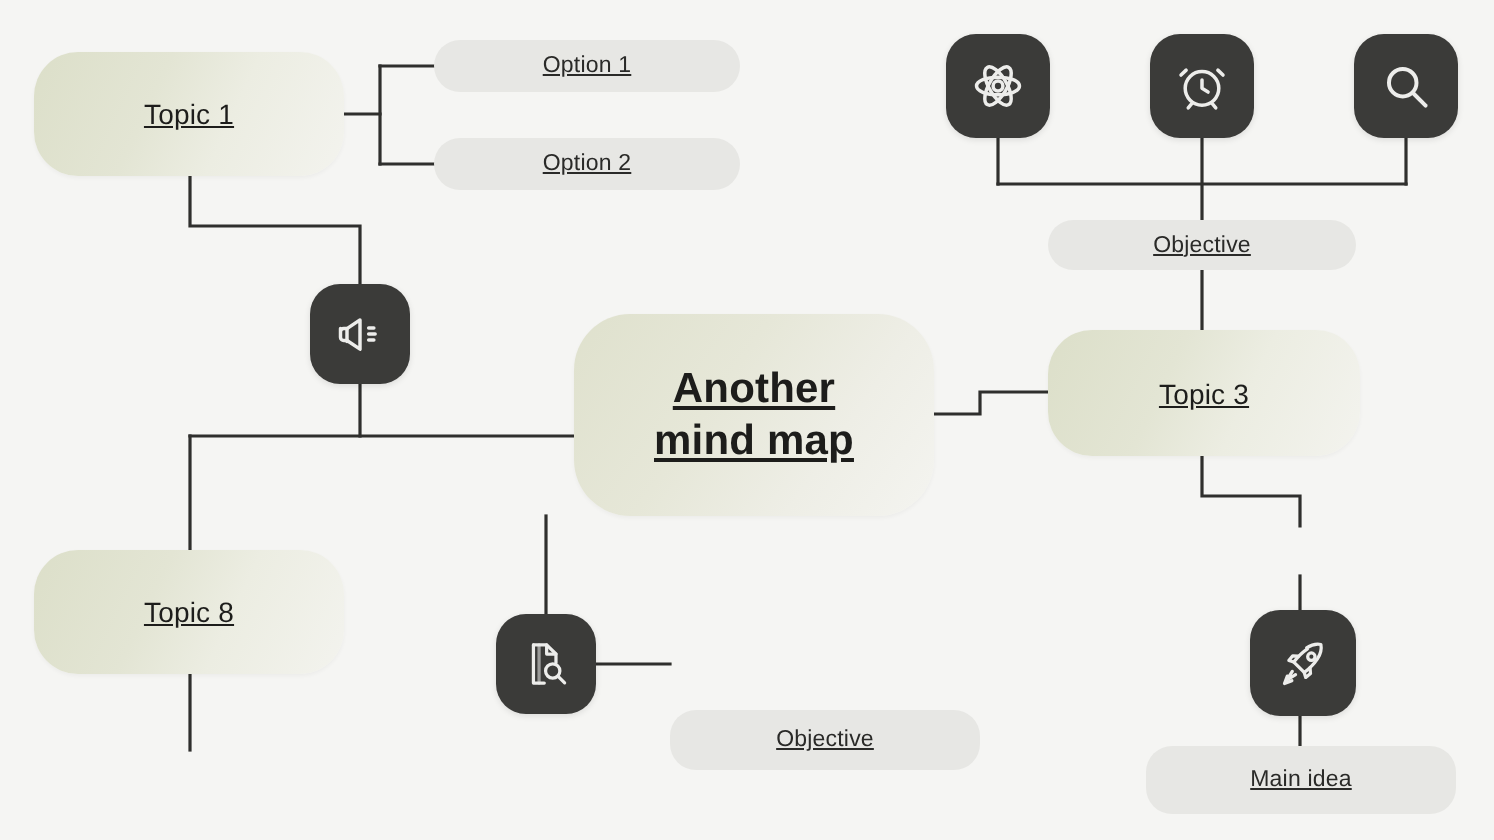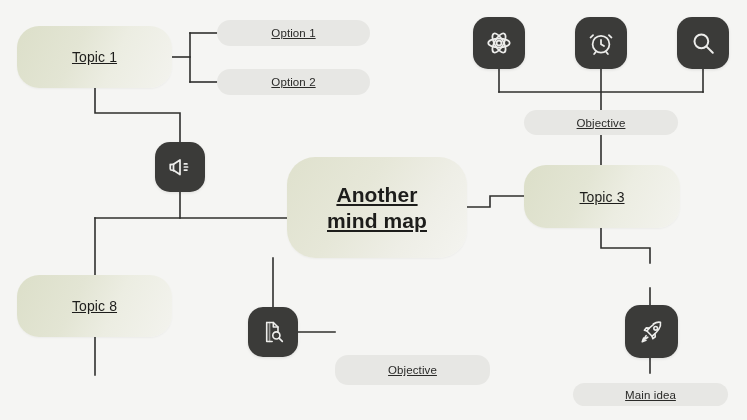--- a/index.html
+++ b/index.html
@@ -197,17 +197,17 @@
     <svg viewBox="0 0 24 24" fill="none" stroke="#ededeb" stroke-width="1.5" stroke-linecap="round" stroke-linejoin="round">
       <path d="M13.2 4.6c2.4-1.6 5.1-1.9 6.6-1.6.3 1.5 0 4.2-1.6 6.6-1.4 2.1-4.1 4.8-6.1 6.3L7.3 11.1c1.5-2 4.2-4.7 6.3-6.1z"></path>
       <circle cx="15.4" cy="8.6" r="1.7"></circle>
       <path d="M7.3 11.1L5 10.4l1.8-2.2 2.6.2"></path>
       <path d="M12.1 15.9l.7 2.3 2.2-1.8-.2-2.6"></path>
       <path d="M6.6 15.4l-2.6 4.1 4.1-2.6"></path>
       <path d="M4.3 17.6L3 21l3.4-1.3"></path>
     </svg>
   </div>
 
-  <div class="node pill" style="left:573px; top:373px; width:155px; height:23px;margin-top:10px;">
+  <div class="node pill" style="left:573px; top:373px; width:155px; height:34px;">
     <span>Main idea</span>
   </div>
 
 </div>
 
 </body></html>

